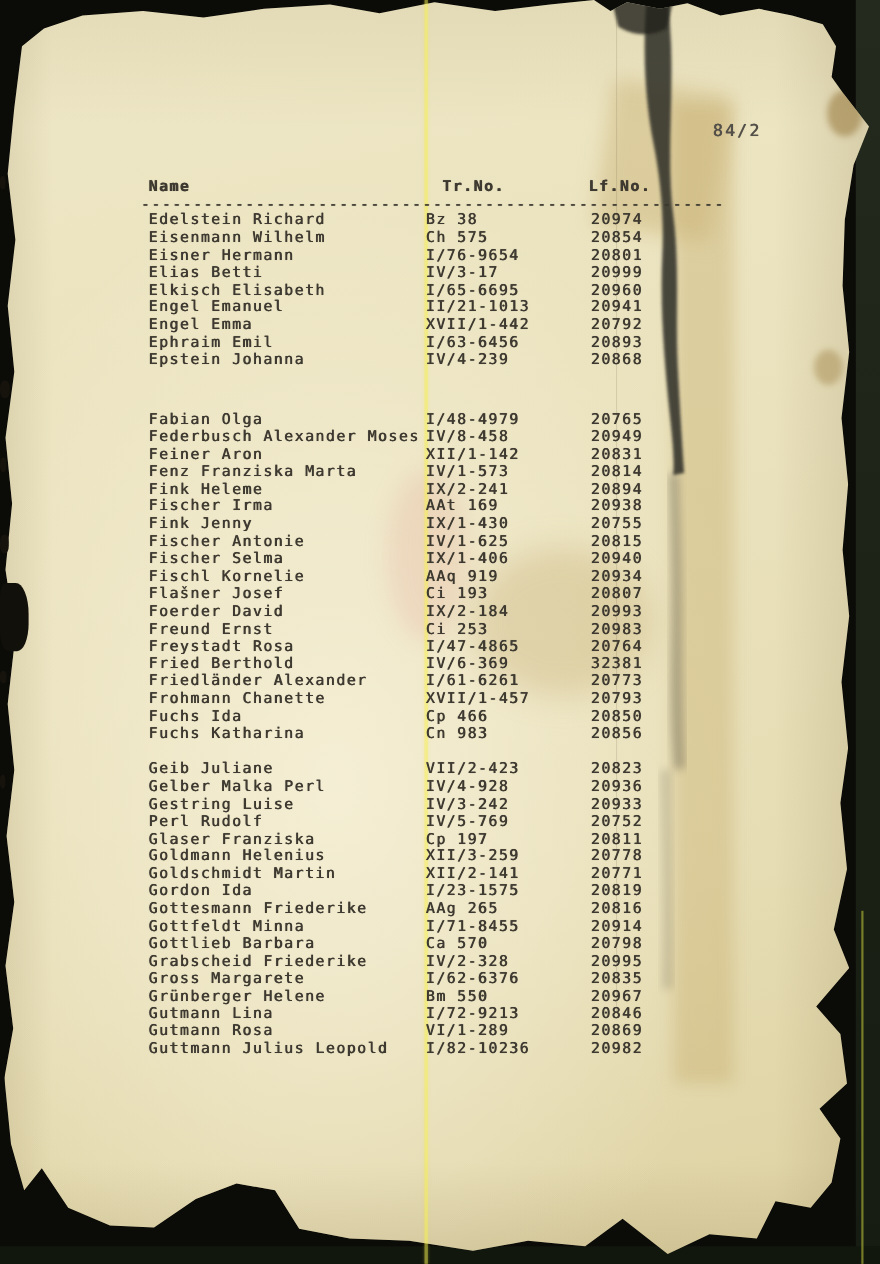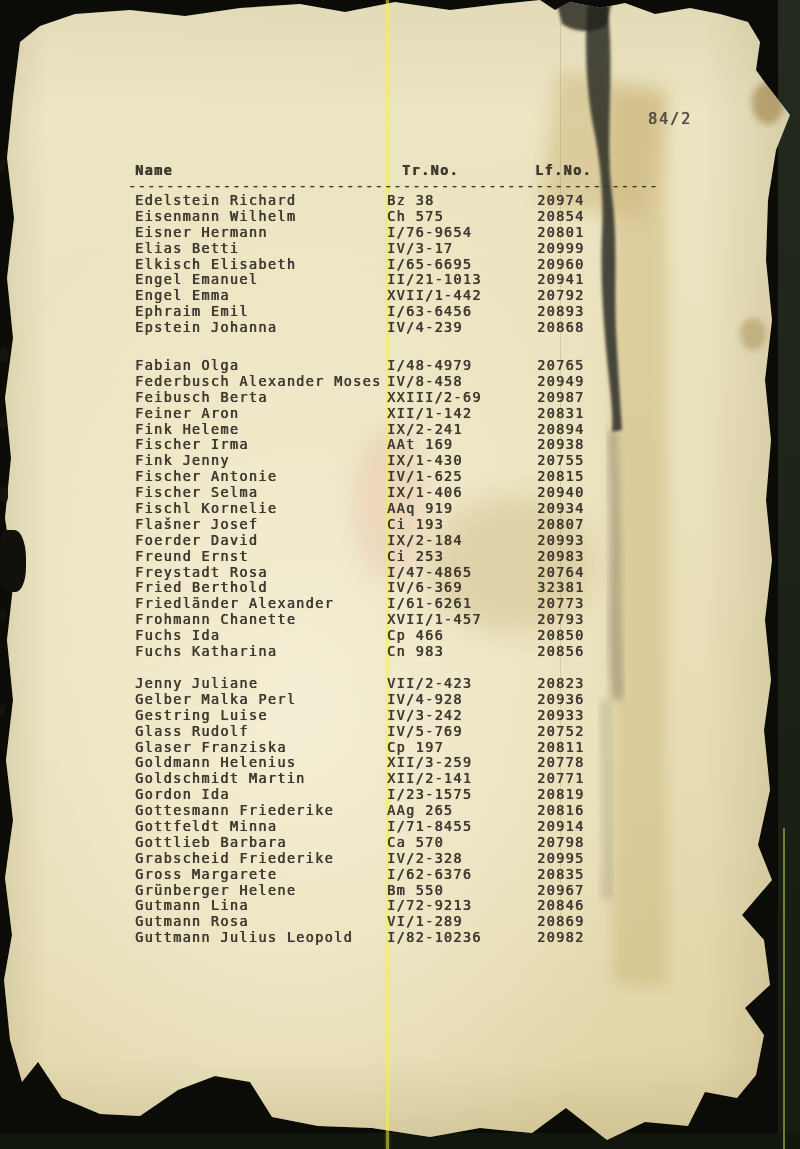--- a/index.html
+++ b/index.html
@@ -68,21 +68,21 @@
   .page-number{position:absolute;left:616px;top:110px;font-size:15px;letter-spacing:2px;color:#53504a;margin-left:32px;}
   .header-row{position:absolute;left:135px;top:162px;display:flex;font-weight:bold;}
   .header-row .h-name{width:267px;}
   .header-row .h-tr{width:133px;}
   .separator{position:absolute;left:128px;top:178px;width:530px;overflow:hidden;color:#3a3830;}
   .table-body{position:absolute;left:135px;top:193px;}
   .row{display:flex;height:15.9px;line-height:15.9px;}
   .cell.name{width:252px;}
   .cell.tr{width:150px;}
   .cell.lf{width:120px;}
-  .group + .group{margin-top:22px;}
+  .group + .group{margin-top:38px;}
   .group:nth-child(3){margin-top:16px;}
 </style>
 </head>
 <body>
 
 <div class="stage">
   <div class="bg-right-strip"></div>
   <div class="bg-bottom"></div>
 
   <div class="paper">
@@ -188,30 +188,30 @@
             <span class="cell name">Fabian Olga</span>
             <span class="cell tr">I/48-4979</span>
             <span class="cell lf">20765</span>
           </div>
           <div class="row typed">
             <span class="cell name">Federbusch Alexander Moses</span>
             <span class="cell tr">IV/8-458</span>
             <span class="cell lf">20949</span>
           </div>
           <div class="row typed">
-            <span class="cell name">Feibusch Berta</span>
-            <span class="cell tr">XXIII/2-69</span>
-            <span class="cell lf">20987</span>
-          </div>
-          <div class="row typed">
             <span class="cell name">Feiner Aron</span>
             <span class="cell tr">XII/1-142</span>
             <span class="cell lf">20831</span>
           </div>
           <div class="row typed">
+            <span class="cell name">Fenz Franziska Marta</span>
+            <span class="cell tr">IV/1-573</span>
+            <span class="cell lf">20814</span>
+          </div>
+          <div class="row typed">
             <span class="cell name">Fink Heleme</span>
             <span class="cell tr">IX/2-241</span>
             <span class="cell lf">20894</span>
           </div>
           <div class="row typed">
             <span class="cell name">Fischer Irma</span>
             <span class="cell tr">AAt 169</span>
             <span class="cell lf">20938</span>
           </div>
           <div class="row typed">
@@ -275,36 +275,36 @@
             <span class="cell lf">20850</span>
           </div>
           <div class="row typed">
             <span class="cell name">Fuchs Katharina</span>
             <span class="cell tr">Cn 983</span>
             <span class="cell lf">20856</span>
           </div>
         </div>
         <div class="group">
           <div class="row typed">
-            <span class="cell name">Jenny Juliane</span>
+            <span class="cell name">Geib Juliane</span>
             <span class="cell tr">VII/2-423</span>
             <span class="cell lf">20823</span>
           </div>
           <div class="row typed">
             <span class="cell name">Gelber Malka Perl</span>
             <span class="cell tr">IV/4-928</span>
             <span class="cell lf">20936</span>
           </div>
           <div class="row typed">
             <span class="cell name">Gestring Luise</span>
             <span class="cell tr">IV/3-242</span>
             <span class="cell lf">20933</span>
           </div>
           <div class="row typed">
-            <span class="cell name">Glass Rudolf</span>
+            <span class="cell name">Perl Rudolf</span>
             <span class="cell tr">IV/5-769</span>
             <span class="cell lf">20752</span>
           </div>
           <div class="row typed">
             <span class="cell name">Glaser Franziska</span>
             <span class="cell tr">Cp 197</span>
             <span class="cell lf">20811</span>
           </div>
           <div class="row typed">
             <span class="cell name">Goldmann Helenius</span>

